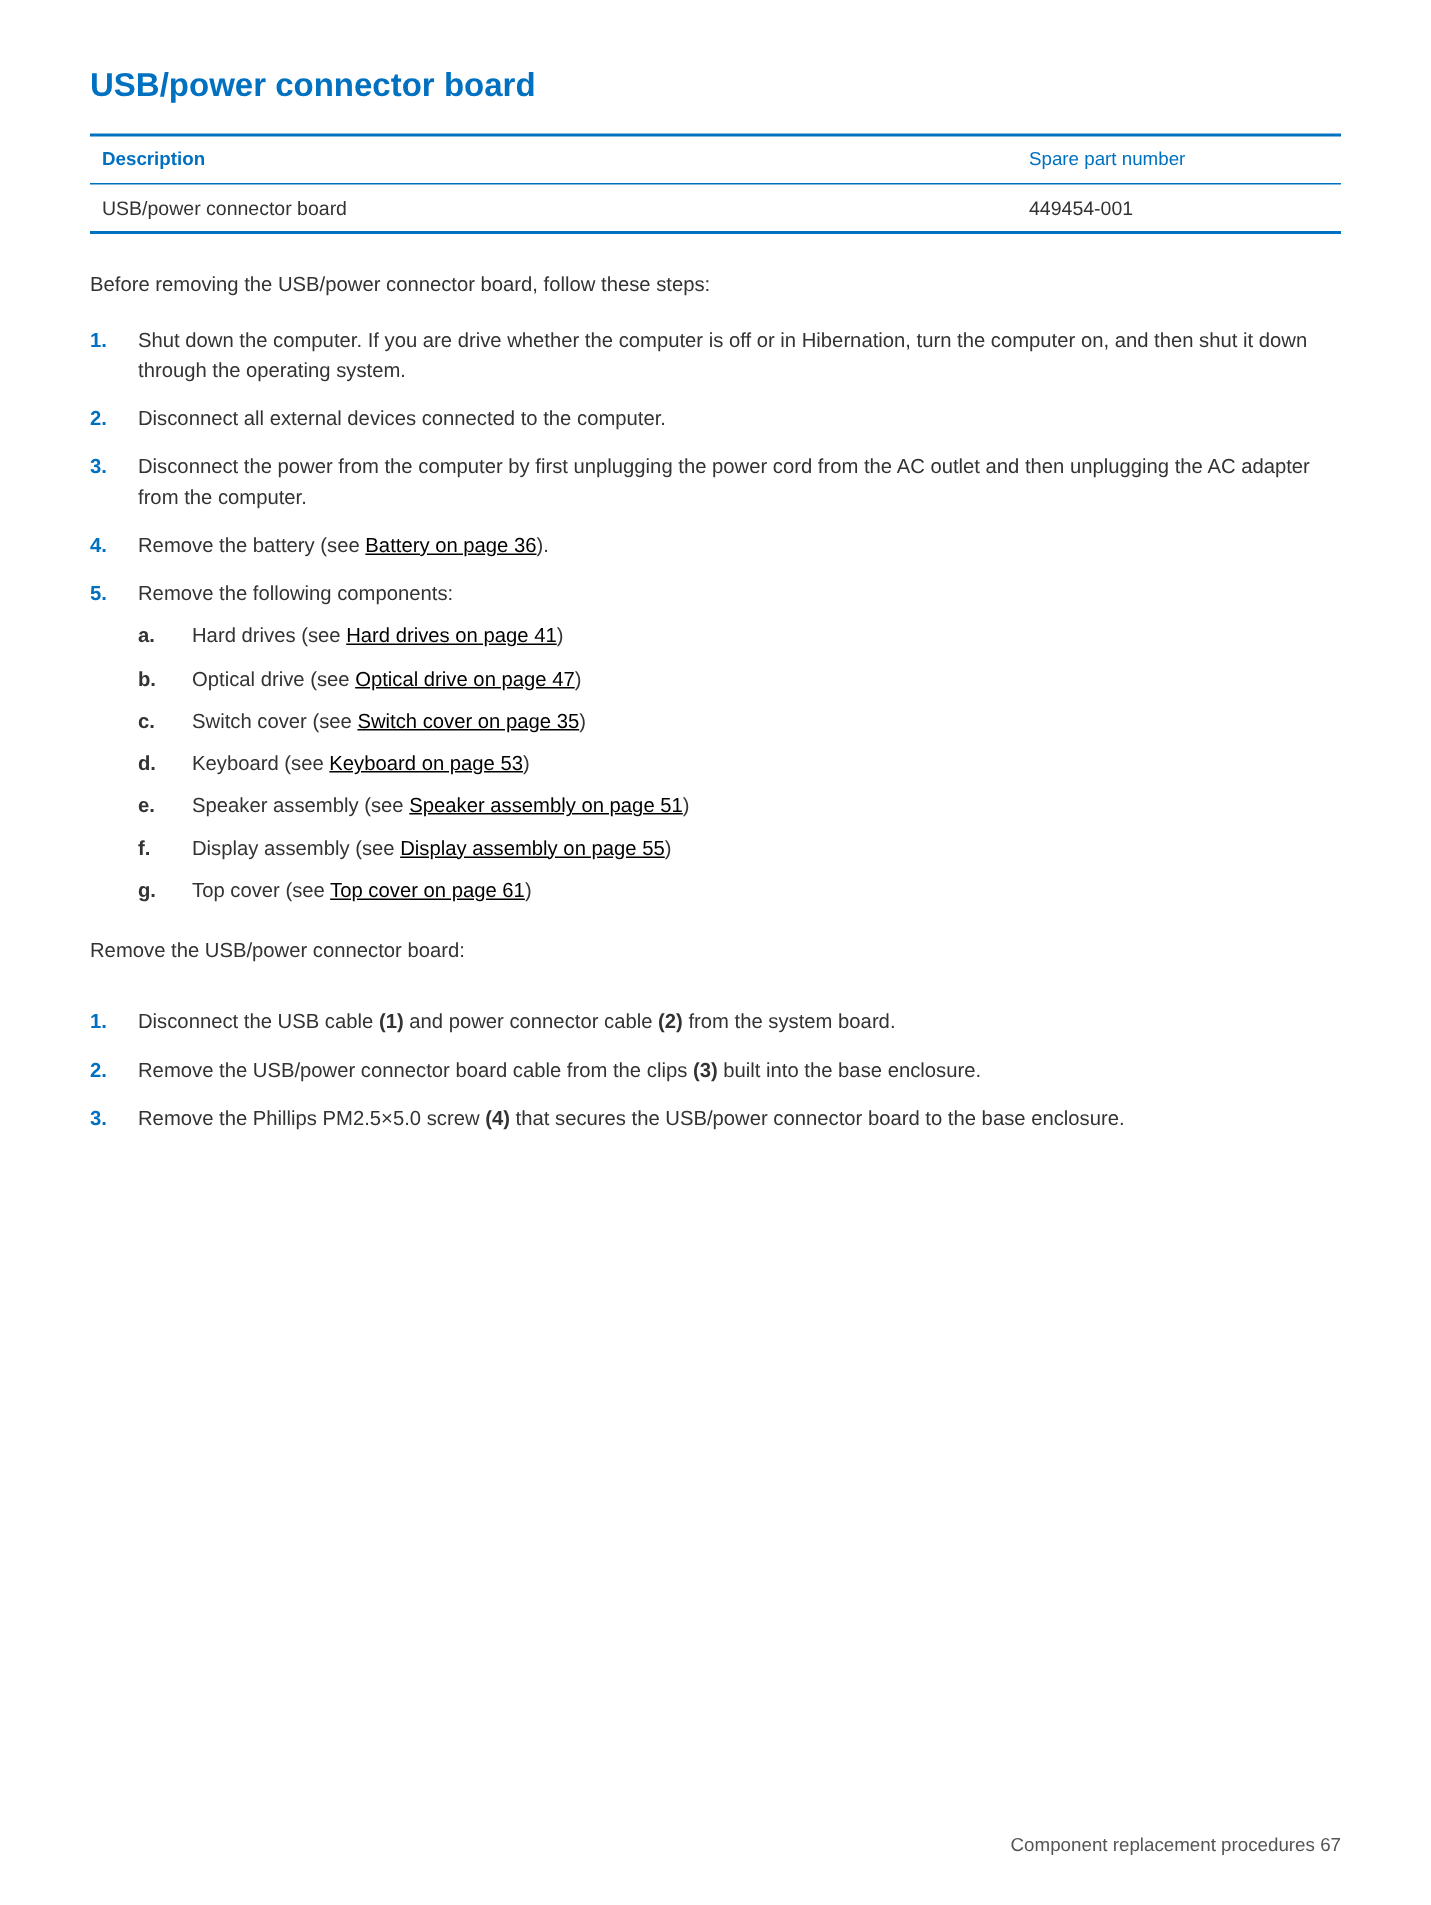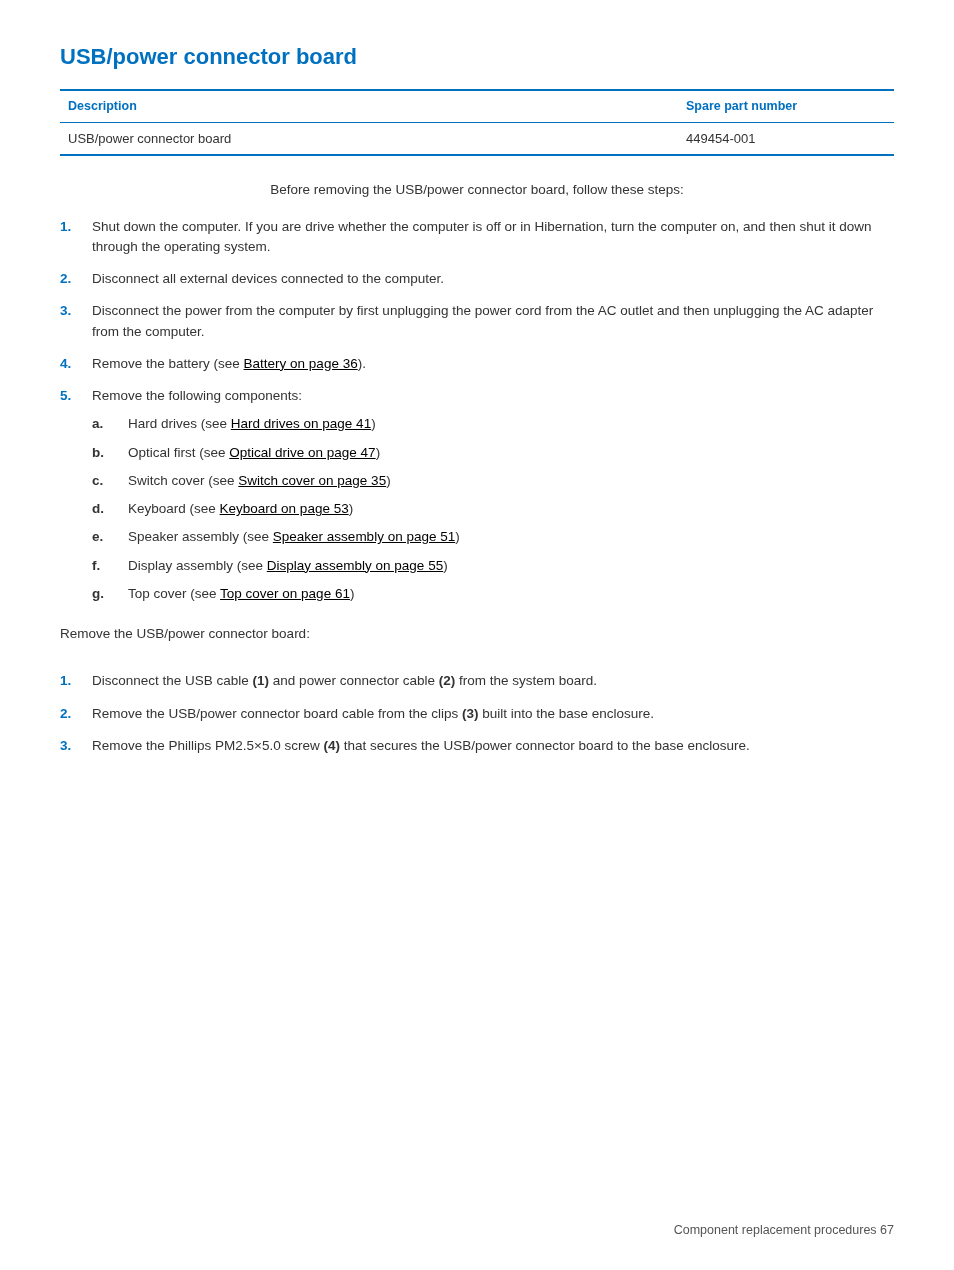--- a/index.html
+++ b/index.html
@@ -36,21 +36,21 @@
     .table-header .col-desc {
       flex: 1;
       color: #0070C0;
       font-weight: bold;
       font-size: 12.5px;
     }
 
     .table-header .col-spare {
       width: 200px;
       color: #0070C0;
-      font-weight: bold;
+      font-weight: normal;
       font-size: 12.5px;
     }
 
     .table-row {
       display: flex;
       padding: 6px 8px;
       border-bottom: 2px solid #0070C0;
     }
 
     .table-row .col-desc {
@@ -131,21 +131,20 @@
       color: #555;
       text-align: center;
     }
 
     .bold-inline {
       font-weight: bold;
     }
 
     .section-gap {
       margin-bottom: 16px;
-      text-align: center;
     }
   </style>
 </head>
 <body>
 
 <h1 class="page-title">USB/power connector board</h1>
 
 <div class="table-container">
   <div class="table-header">
     <div class="col-desc">Description</div>
@@ -185,21 +184,21 @@
       <ul class="sub-list">
         <li>
           <span class="sub-label">a.</span>
           <span class="sub-content">
             <span>Hard drives (see </span><a href="#">Hard drives on page 41</a><span>)</span>
           </span>
         </li>
         <li>
           <span class="sub-label">b.</span>
           <span class="sub-content">
-            <span>Optical first (see </span><a href="#">Optical drive on page 47</a><span>)</span>
+            <span>Optical drive (see </span><a href="#">Optical drive on page 47</a><span>)</span>
           </span>
         </li>
         <li>
           <span class="sub-label">c.</span>
           <span class="sub-content">
             <span>Switch cover (see </span><a href="#">Switch cover on page 35</a><span>)</span>
           </span>
         </li>
         <li>
           <span class="sub-label">d.</span>

